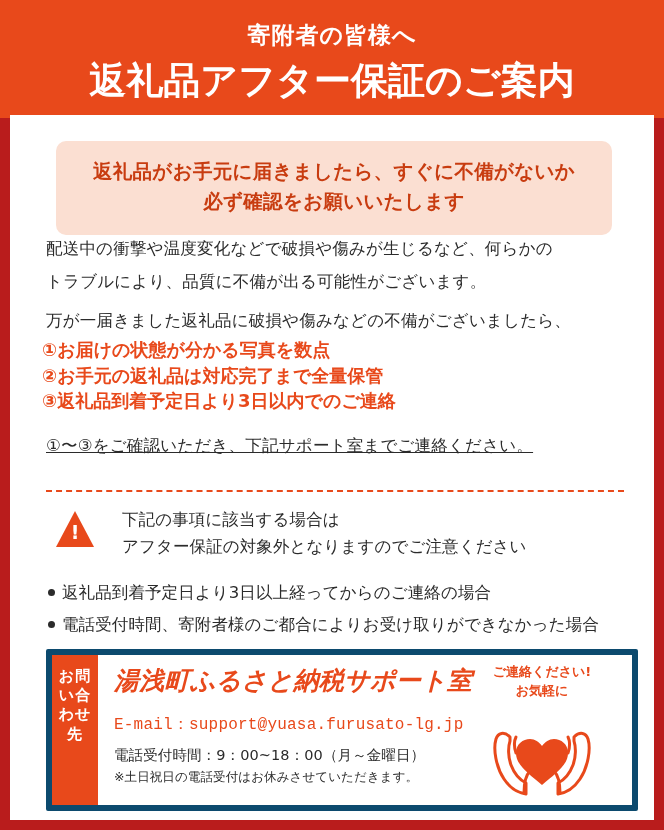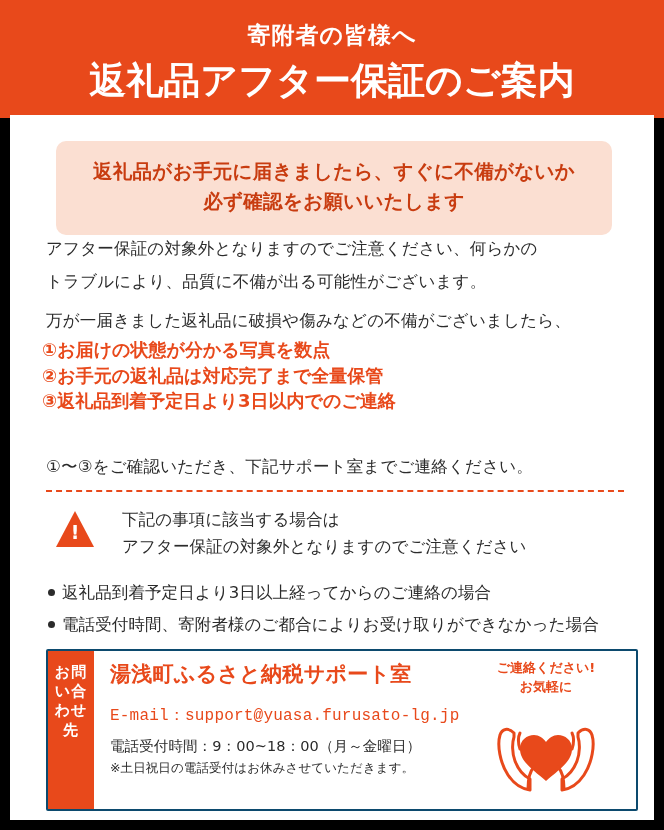--- a/index.html
+++ b/index.html
@@ -11,21 +11,21 @@
     height: 830px;
     background: #ffffff;
     font-family: "DejaVu Sans", "Liberation Sans", sans-serif;
     overflow: hidden;
   }
   .page {
     position: relative;
     width: 664px;
     height: 830px;
     box-sizing: border-box;
-    background: #000000;
+    background: #b91c1c;
     padding: 0;
   }
   .inner {
     position: absolute;
     left: 10px;
     top: 115px;
     width: 644px;
     height: 705px;
     background: #ffffff;
     box-sizing: border-box;
@@ -101,25 +101,26 @@
     color: #e8491b;
     font-size: 18px;
     font-weight: bold;
     line-height: 1.42;
     letter-spacing: 0px;
     white-space: nowrap;
   }
   .closing {
     position: absolute;
     left: 36px;
-    top: 341px;
+    top: 320px;
     width: 592px;
     color: #2b2b2b;
     font-size: 16.5px;
     letter-spacing: 0.2px;
+    text-decoration: underline;
   }
   
   .divider {
     position: absolute;
     left: 36px;
     top: 375px;
     width: 578px;
     border-top: 2px dashed #e8491b;
   }
   
@@ -191,21 +192,21 @@
     background: #2b2b2b;
   }
   
   .contact {
     position: absolute;
     left: 36px;
     top: 534px;
     width: 592px;
     height: 162px;
     background: #ffffff;
-    border: 2px solid #0c4a6e;
+    border: 6px solid #0c4a6e;
     box-sizing: border-box;
     border-radius: 2px;
     overflow: hidden;
   }
   .contact-tab {
     position: absolute;
     left: 0; top: 0;
     width: 46px;
     height: 100%;
     background: #e8491b;
@@ -221,24 +222,25 @@
   .contact-body {
     position: absolute;
     left: 46px;
     top: 0;
     right: 0;
     bottom: 0;
     padding: 10px 0 0 16px;
   }
   .contact-name {
     color: #e8491b;
-    font-size: 21px;
+    font-size: 25px;
     font-weight: bold;
     letter-spacing: 0.3px;
     line-height: 1.25;
+    font-style: italic;
   }
   .contact-tel {
     color: #e8491b;
     font-size: 27px;
     font-weight: bold;
     line-height: 1.2;
     margin-top: 2px;
     letter-spacing: 0.5px;
   }
   .contact-mail {
@@ -297,21 +299,21 @@
   </div>
 
   <div class="inner">
 
     <div class="notice-box">
       <div class="notice-line">返礼品がお手元に届きましたら、すぐに不備がないか</div>
       <div class="notice-line">必ず確認をお願いいたします</div>
     </div>
 
     <div class="body-text">
-      <p>アフター保証の対象外となりますのでご注意ください、何らかの</p>
+      <p>配送中の衝撃や温度変化などで破損や傷みが生じるなど、何らかの</p>
       <p>トラブルにより、品質に不備が出る可能性がございます。</p>
       <p class="gap">万が一届きました返礼品に破損や傷みなどの不備がございましたら、</p>
     </div>
 
     <div class="points">
       <div class="point">①お届けの状態が分かる写真を数点</div>
       <div class="point">②お手元の返礼品は対応完了まで全量保管</div>
       <div class="point">③返礼品到着予定日より3日以内でのご連絡</div>
     </div>
 

